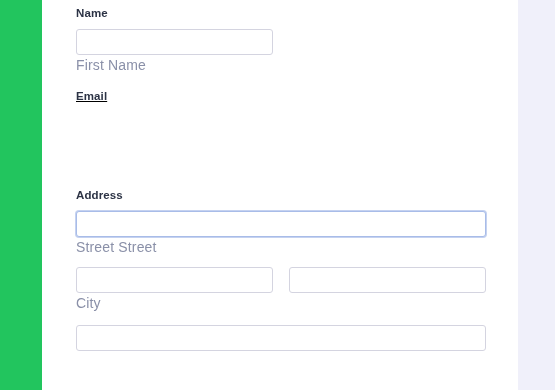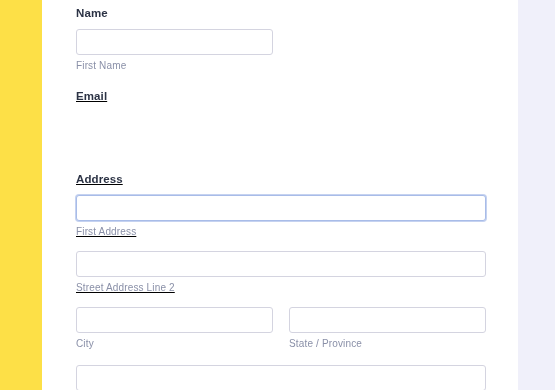--- a/index.html
+++ b/index.html
@@ -13,21 +13,21 @@
     overflow: hidden;
     background: #f0f0fa;
     font-family: "Liberation Sans", sans-serif;
     -webkit-font-smoothing: antialiased;
   }
 
   .page {
     position: relative;
     width: 482px;
     height: 390px;
-    background: #fde047;
+    background: #22c55e;
   }
 
   
   .form-card {
     position: absolute;
     left: 42px;
     top: 0;
     width: 476px;
     height: 390px;
     background: #ffffff;
@@ -52,21 +52,21 @@
     font-size: 11.5px;
     font-weight: bold;
     color: #2c3345;
     letter-spacing: 0.1px;
     line-height: 14px;
     margin: 0;
     white-space: nowrap;
   }
 
   .sub-label {
-    font-size: 10px;
+    font-size: 14px;
     font-weight: normal;
     color: #8a90a8;
     line-height: 11px;
     letter-spacing: 0.15px;
     margin: 0;
     white-space: nowrap;
   }
 
   .text-input {
     box-sizing: border-box;
@@ -151,50 +151,43 @@
           </div>
 
         </div>
       </div>
 
       <div class="field-group" style="top: 89px; width: 410px; text-decoration: underline;">
         <div class="section-heading heading-gap">Email</div>
 
       </div>
 
-      <div class="field-group" style="top: 172px; width: 410px; text-decoration: underline;">
+      <div class="field-group" style="top: 188px; width: 410px;">
         <div class="section-heading heading-gap">Address</div>
 
         <div class="col-full" style="position: relative; width: 410px;">
           <div class="input-wrap">
             <input class="text-input focused" type="text" placeholder="" style="">
           </div>
-          <div class="sub-label label-gap">First Address</div>
-        </div>
-
-        <div class="col-full" style="position: relative; width: 410px; margin-top: 14px;">
-          <div class="input-wrap">
-            <input class="text-input" type="text" placeholder="" style="">
-          </div>
-          <div class="sub-label label-gap">Street Address Line 2</div>
-        </div>
+          <div class="sub-label label-gap">Street Street</div>
+        </div>
+
 
         <div style="position: relative; height: 44px; margin-top: 14px;">
           <div class="col-left">
             <div class="input-wrap">
               <input class="text-input" type="text" placeholder="" style="">
             </div>
             <div class="sub-label label-gap">City</div>
           </div>
 
           <div class="col-right">
             <div class="input-wrap">
               <input class="text-input" type="text" placeholder="" style="">
             </div>
-            <div class="sub-label label-gap">State / Province</div>
           </div>
         </div>
 
         <div class="col-full" style="position: relative; width: 410px; margin-top: 14px;">
           <div class="input-wrap">
             <input class="text-input" type="text" placeholder="" style="">
           </div>
 
         </div>
 

